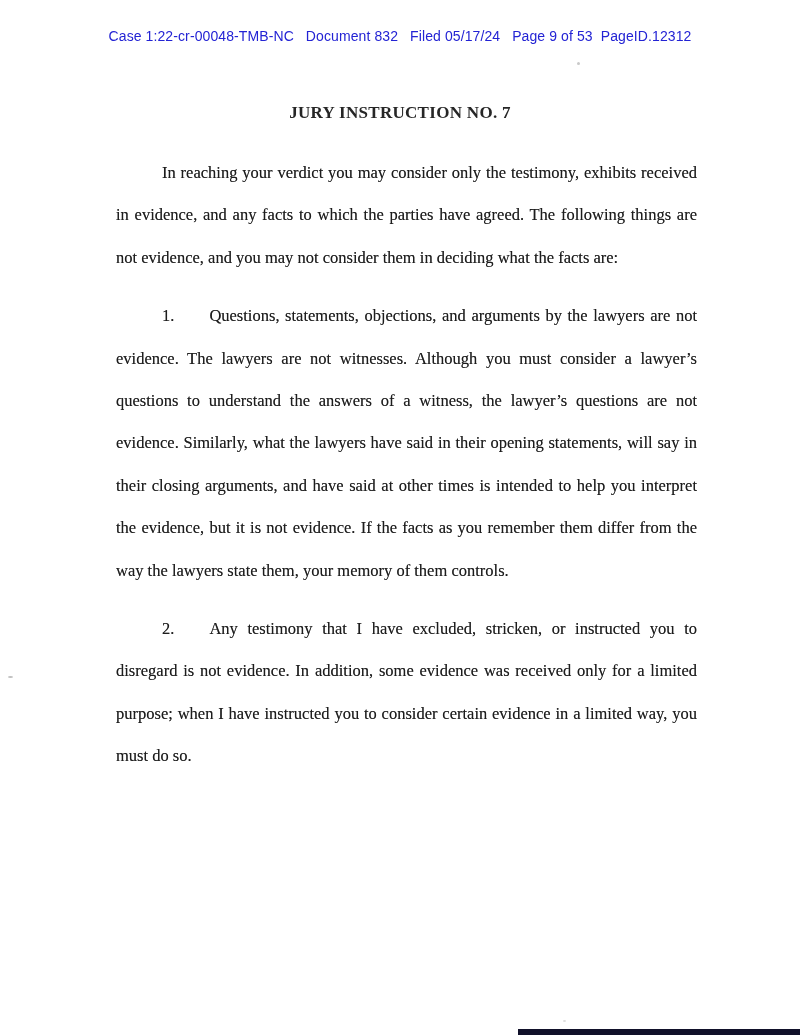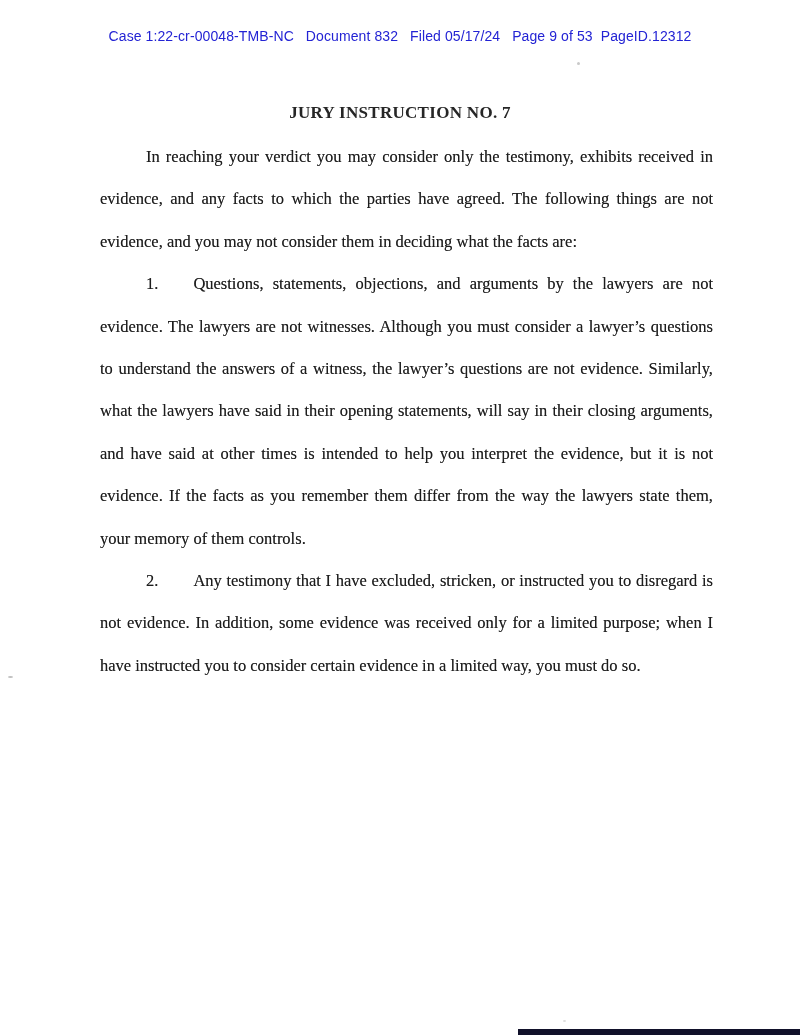--- a/index.html
+++ b/index.html
@@ -48,21 +48,21 @@
     top: 136px;
     left: 100px;
     width: 613px;
     font-size: 16.5px;
     line-height: 42.4px;
     color: #1d1d1d;
     text-align: justify;
     text-shadow: 0 0 0.4px rgba(20,20,20,0.55); 
   }
   .doc-body p.para {
-    margin: 0;
+    margin: 16px;
     text-indent: 46px;
   }
   .num { }
   .tab {
     display: inline-block;
     width: 35px;
   }
   
   .scan-bar {
     position: absolute;

